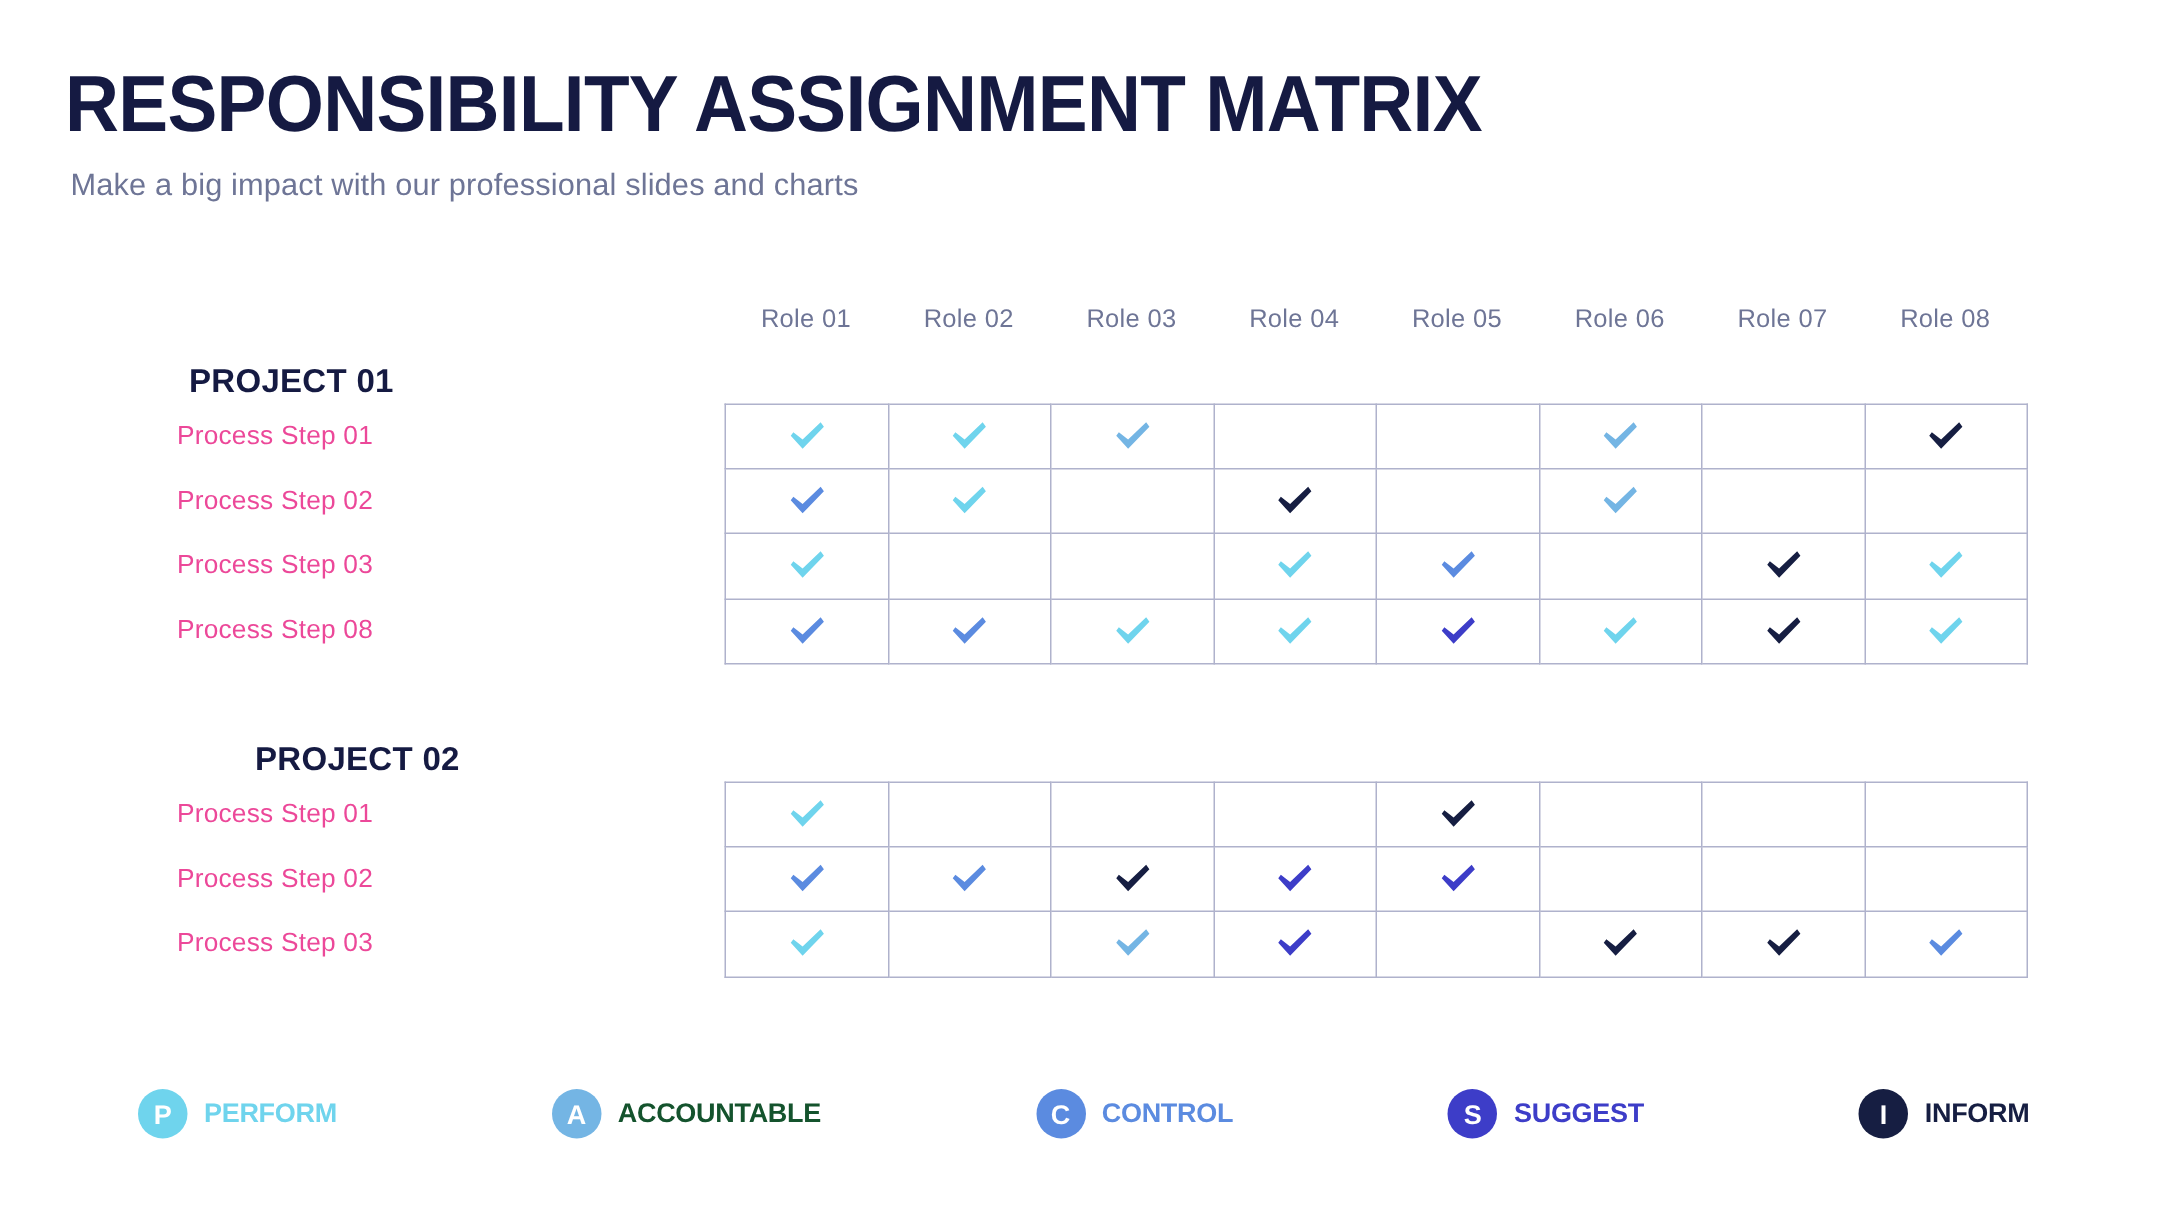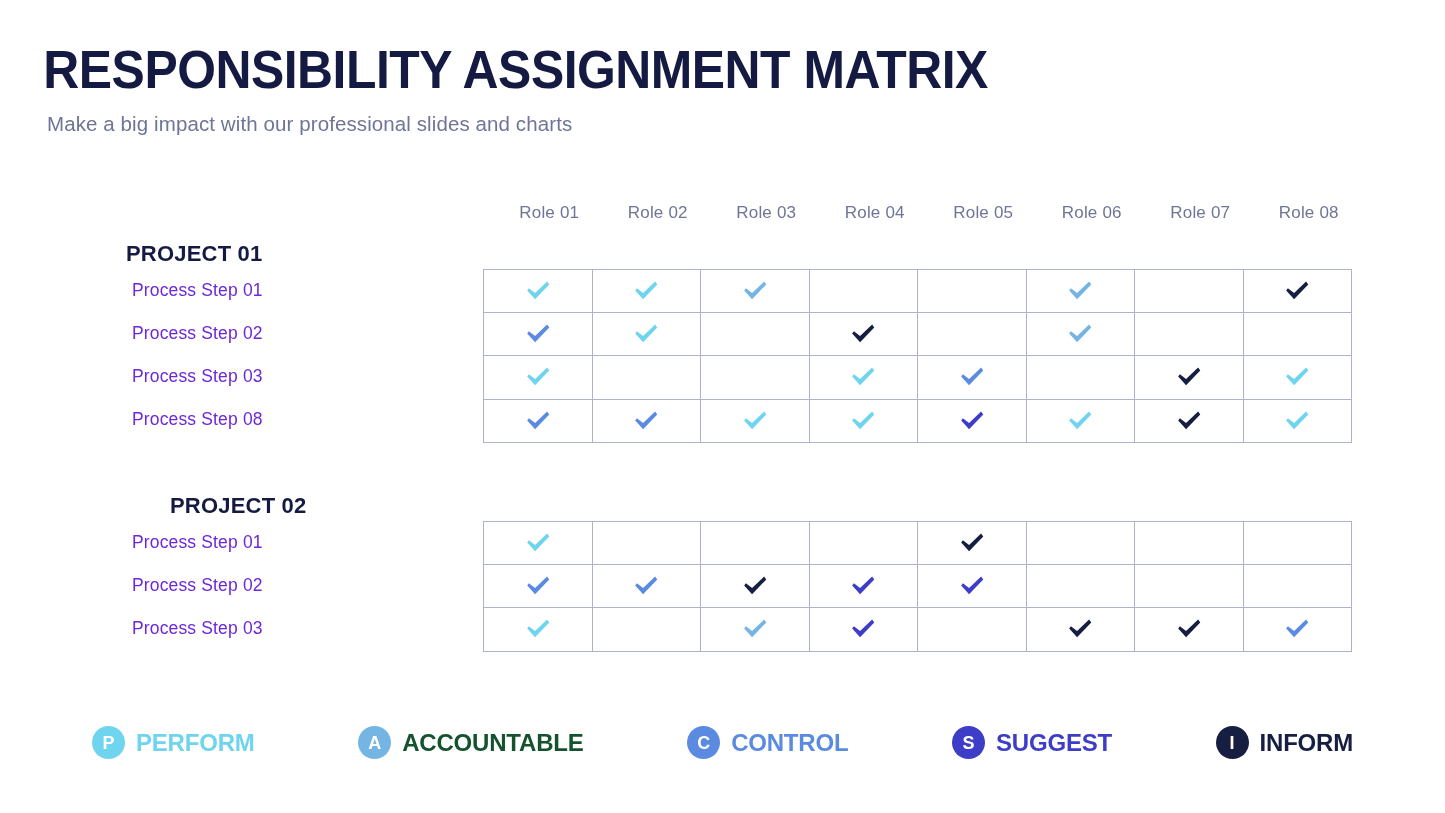--- a/index.html
+++ b/index.html
@@ -40,21 +40,21 @@
     position: absolute;
     left: 0; top: 0;
     width: 1445px; height: 813px;
     pointer-events: none;
   }
   #matrix > * { pointer-events: auto; }
 
   
   .col-head-row {
     position: absolute;
-    left: 495px;
+    left: 483px;
     top: 203px;
     width: 868px;
     display: flex;
     align-items: center;
   }
   .col-head {
     width: 108.5px;
     text-align: center;
     font-size: 17px;
     color: #6E7596;
@@ -69,23 +69,23 @@
     font-weight: 700;
     color: #151A42;
     letter-spacing: 0.2px;
   }
   #group-title-0 { top: 241px; }
   #group-title-1 { top: 493px; margin-left: 44px; }
 
   
   .row-label {
     position: absolute;
-    left: 132px;
+    left: 118px;
     font-size: 17.5px;
-    color: #6d28d9;
+    color: #ec4899;
     letter-spacing: 0.15px;
     white-space: nowrap;
   }
 
   
   .matrix-table {
     position: absolute;
     left: 483px;
     width: 868px;
     border-collapse: collapse;
@@ -123,21 +123,21 @@
   .legend-badge {
     width: 33px; height: 33px;
     border-radius: 50%;
     display: flex; align-items: center; justify-content: center;
     color: #ffffff;
     font-size: 18px;
     font-weight: 700;
     line-height: 1;
   }
   .legend-text {
-    font-size: 24px;
+    font-size: 18px;
     font-weight: 700;
     letter-spacing: -0.2px;
   }
 </style>
 </head>
 <body>
 
 <div id="header">
   <div id="page-title">RESPONSIBILITY ASSIGNMENT MATRIX</div>
   <div id="page-subtitle">Make a big impact with our professional slides and charts</div>

